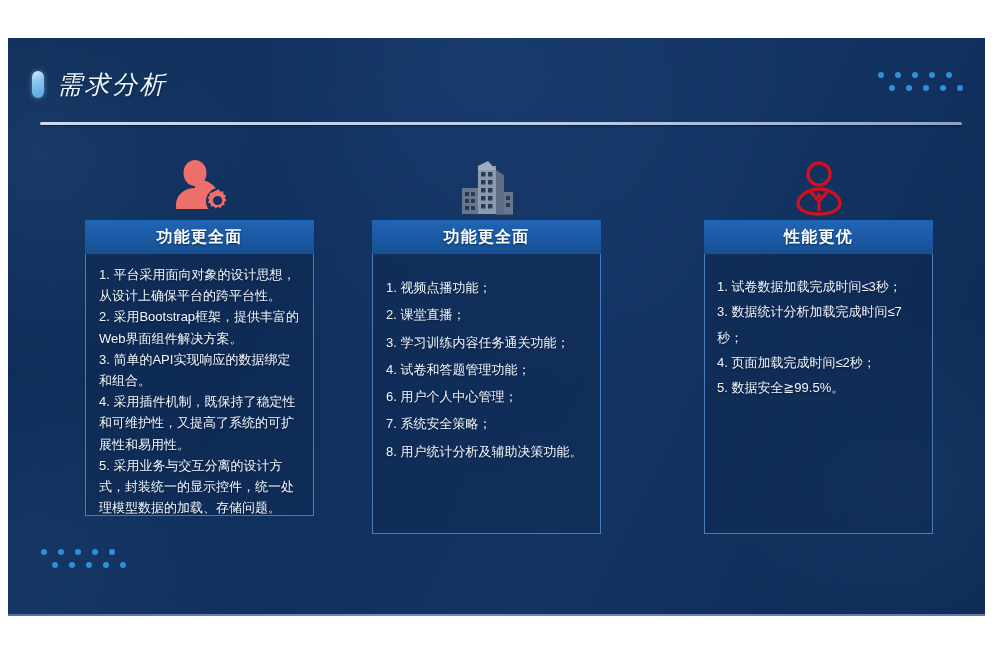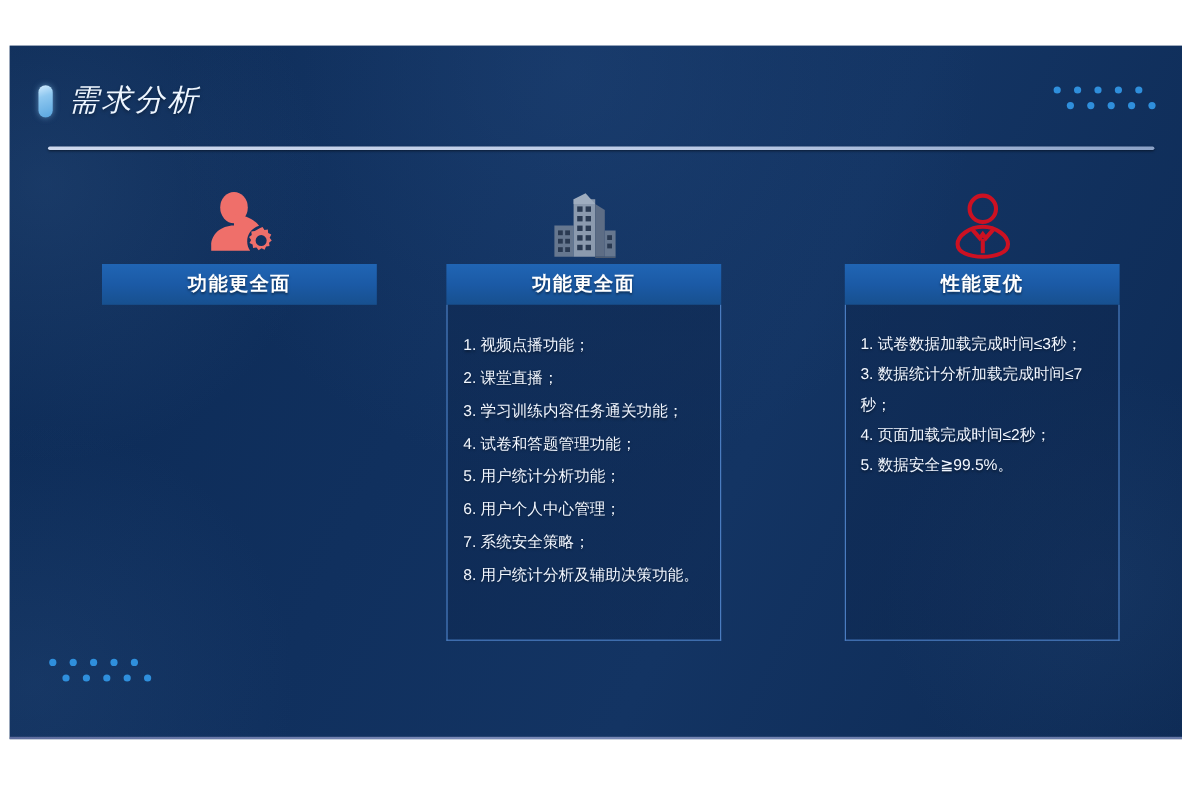--- a/index.html
+++ b/index.html
@@ -223,20 +223,27 @@
         <svg width="62" height="56" viewBox="0 0 62 56" aria-hidden="true">
           <g fill="#ef6f6a">
             <ellipse cx="26" cy="13" rx="11.5" ry="13"></ellipse>
             <path d="M26 28c-11 0-19 7.5-19 16.5V49h32.5c-1.6-2.2-2.5-4.9-2.5-7.8 0-6.2 4.2-11.4 9.9-13-4.2-5.6-11.8-9.2-20.9-9.2z"></path>
             <path d="M48.5 30.6l-2.6.55-1.6-1.85-2.1 1.6.55 2.6-1.85 1.6 1.6 2.1 2.6-.55 1.6 1.85 2.1-1.6-.55-2.6 1.85-1.6z" opacity="0"></path>
             <path d="M47.8 30.1l2.0-.85 1.55 2.45 2.85-.35.25 2.9 2.6 1.2-1.35 2.6 1.75 2.3-2.25 1.85.4 2.85-2.9.45-1.2 2.65-2.6-1.3-2.35 1.7-1.8-2.3-2.85.35-.4-2.9-2.6-1.25 1.35-2.55-1.7-2.35 2.25-1.8-.4-2.85 2.9-.45zM48.6 35.9a4.6 4.6 0 1 0 .05 9.2 4.6 4.6 0 0 0-.05-9.2z"></path>
           </g>
         </svg>
       </div>
       <div class="card-head">功能更全面</div>
+      <div class="card-body">
+        <p class="card-line">1. 平台采用面向对象的设计思想，从设计上确保平台的跨平台性。</p>
+        <p class="card-line">2. 采用Bootstrap框架，提供丰富的Web界面组件解决方案。</p>
+        <p class="card-line">3. 简单的API实现响应的数据绑定和组合。</p>
+        <p class="card-line">4. 采用插件机制，既保持了稳定性和可维护性，又提高了系统的可扩展性和易用性。</p>
+        <p class="card-line">5. 采用业务与交互分离的设计方式，封装统一的显示控件，统一处理模型数据的加载、存储问题。</p>
+      </div>
     </div>
 
     <div class="card" id="card-1">
       <div class="card-icon">
         <svg width="62" height="56" viewBox="0 0 62 56" aria-hidden="true">
           <g>
 
             <path d="M6 28h16v26H6z" fill="#66778f"></path>
 
             <path d="M22 6h18v48H22z" fill="#8b9aae"></path>
@@ -274,21 +281,20 @@
             </g>
           </g>
         </svg>
       </div>
       <div class="card-head">功能更全面</div>
       <div class="card-body">
         <p class="card-line">1. 视频点播功能；</p>
         <p class="card-line">2. 课堂直播；</p>
         <p class="card-line">3. 学习训练内容任务通关功能；</p>
         <p class="card-line">4. 试卷和答题管理功能；</p>
-        <p class="card-line">5. 用户统计分析功能；</p>
         <p class="card-line">6. 用户个人中心管理；</p>
         <p class="card-line">7. 系统安全策略；</p>
         <p class="card-line">8. 用户统计分析及辅助决策功能。</p>
       </div>
     </div>
 
     <div class="card" id="card-2">
       <div class="card-icon">
         <svg width="62" height="56" viewBox="0 0 62 56" aria-hidden="true">
           <g fill="none" stroke="#cc1122" stroke-width="3.4">

